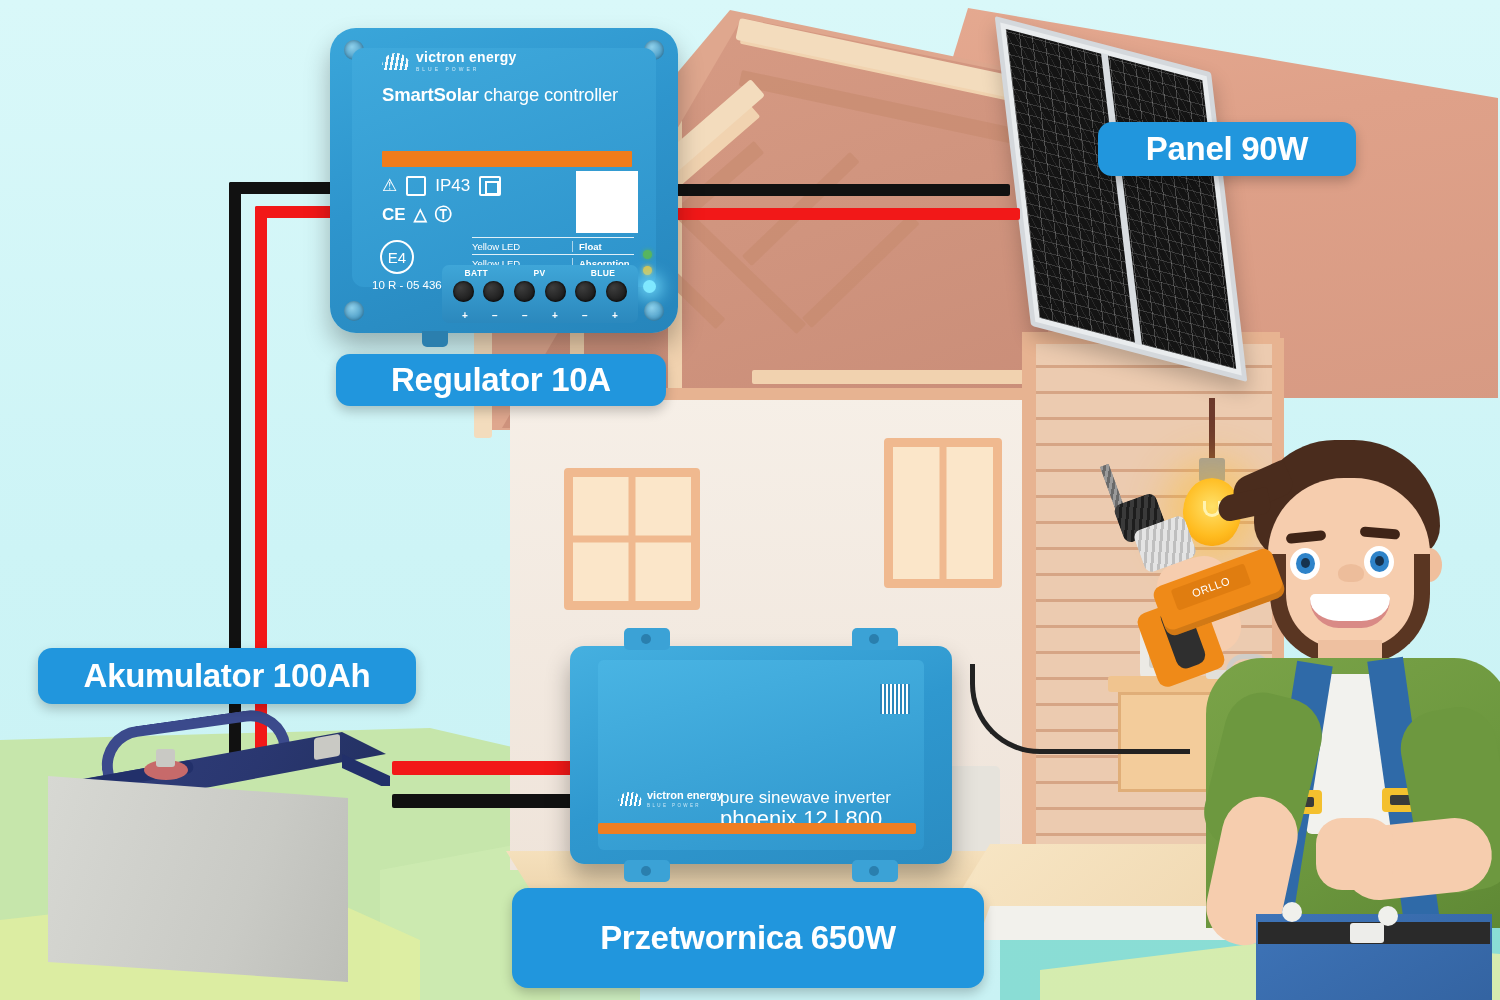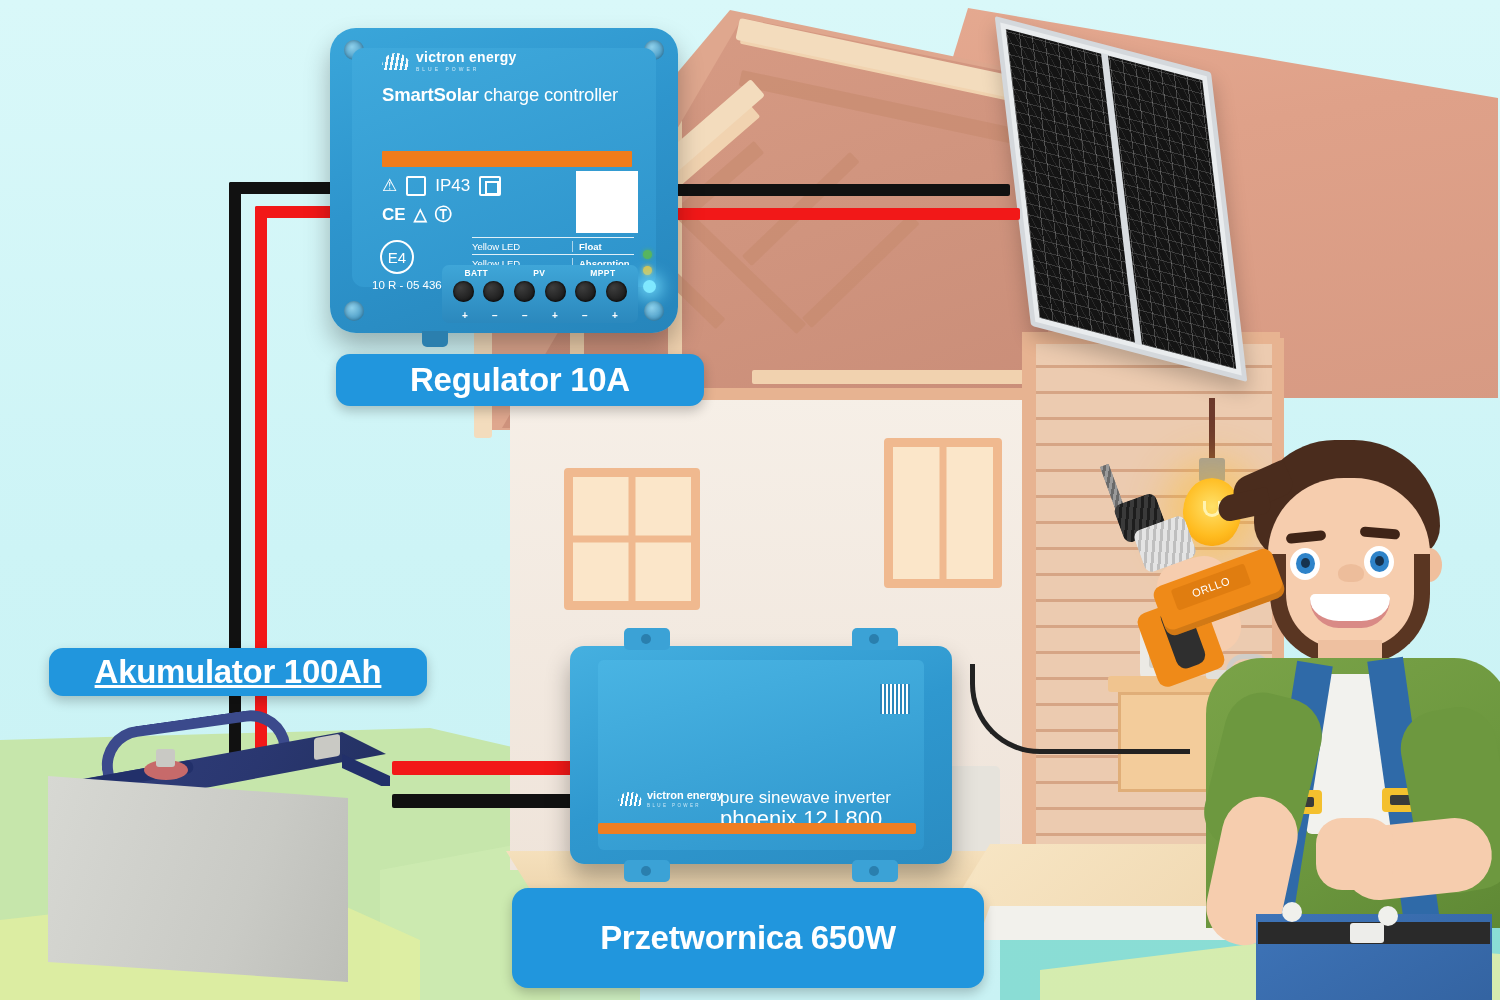--- a/index.html
+++ b/index.html
@@ -242,22 +242,22 @@
   .d-label { position:absolute; left:62px; top:122px; width:78px; height:22px; background:#e07d10; border-radius:3px;
      transform:rotate(-20deg); color:#fff; font-size:11px; text-align:center; line-height:22px; letter-spacing:.5px;}
   .d-cord { position:absolute; left:-140px; top:210px; width:220px; height:90px;
      border-bottom:5px solid #222; border-left:5px solid #222; border-radius:0 0 0 70px; }
 
   
   .badge { position:absolute; background:#2196dd; color:#fff; border-radius:14px;
     font-weight:700; letter-spacing:-.3px; box-shadow:0 5px 12px rgba(0,0,0,.22);
     display:flex; align-items:center; justify-content:center; text-align:center; line-height:1.1;}
   #badge-panel { left:1098px; top:122px; width:258px; height:54px; font-size:33px; }
-  #badge-regulator { left:336px; top:354px; width:368px; height:52px; font-size:33px; }
-  #badge-battery { left:49px; top:648px; width:378px; height:48px; font-size:33px;text-decoration:underline; }
+  #badge-regulator { left:336px; top:354px; width:330px; height:52px; font-size:33px; }
+  #badge-battery { left:38px; top:648px; width:378px; height:56px; font-size:33px; }
   #badge-inverter { left:512px; top:888px; width:472px; height:100px; font-size:33px;
     flex-direction:column; border-radius:16px; }
 </style>
 </head>
 <body>
 
 <div id="stage">
 
   <div class="sky"></div>
   <div class="ground-c"></div>
@@ -429,21 +429,21 @@
     <div class="ledlamps">
         <i></i>
         <i class="y"></i>
       </div>
     <div class="bluelight"></div>
 
     <div class="term">
       <div class="lbl">
         <span>BATT</span>
         <span>PV</span>
-        <span>MPPT</span>
+        <span>BLUE</span>
       </div>
       <div class="scr">
         <i></i>
           <i></i>
         <i></i>
           <i></i>
         <i></i>
           <i></i>
       </div>
       <div class="pol">
@@ -530,19 +530,20 @@
       <div class="d-bit"></div>
       <div class="d-collar"></div>
       <div class="d-chuck"></div>
       <div class="d-body2"></div>
       <div class="d-grip"></div>
       <div class="d-body"></div>
       <div class="d-label">ORLLO</div>
     </div>
   </div>
 
+  <div class="badge" id="badge-panel">Panel 90W</div>
   <div class="badge" id="badge-regulator">Regulator 10A</div>
   <div class="badge" id="badge-battery">Akumulator 100Ah</div>
   <div class="badge" id="badge-inverter">
     <span>Przetwornica 650W</span>
   </div>
 
 </div>
 
 </body></html>

